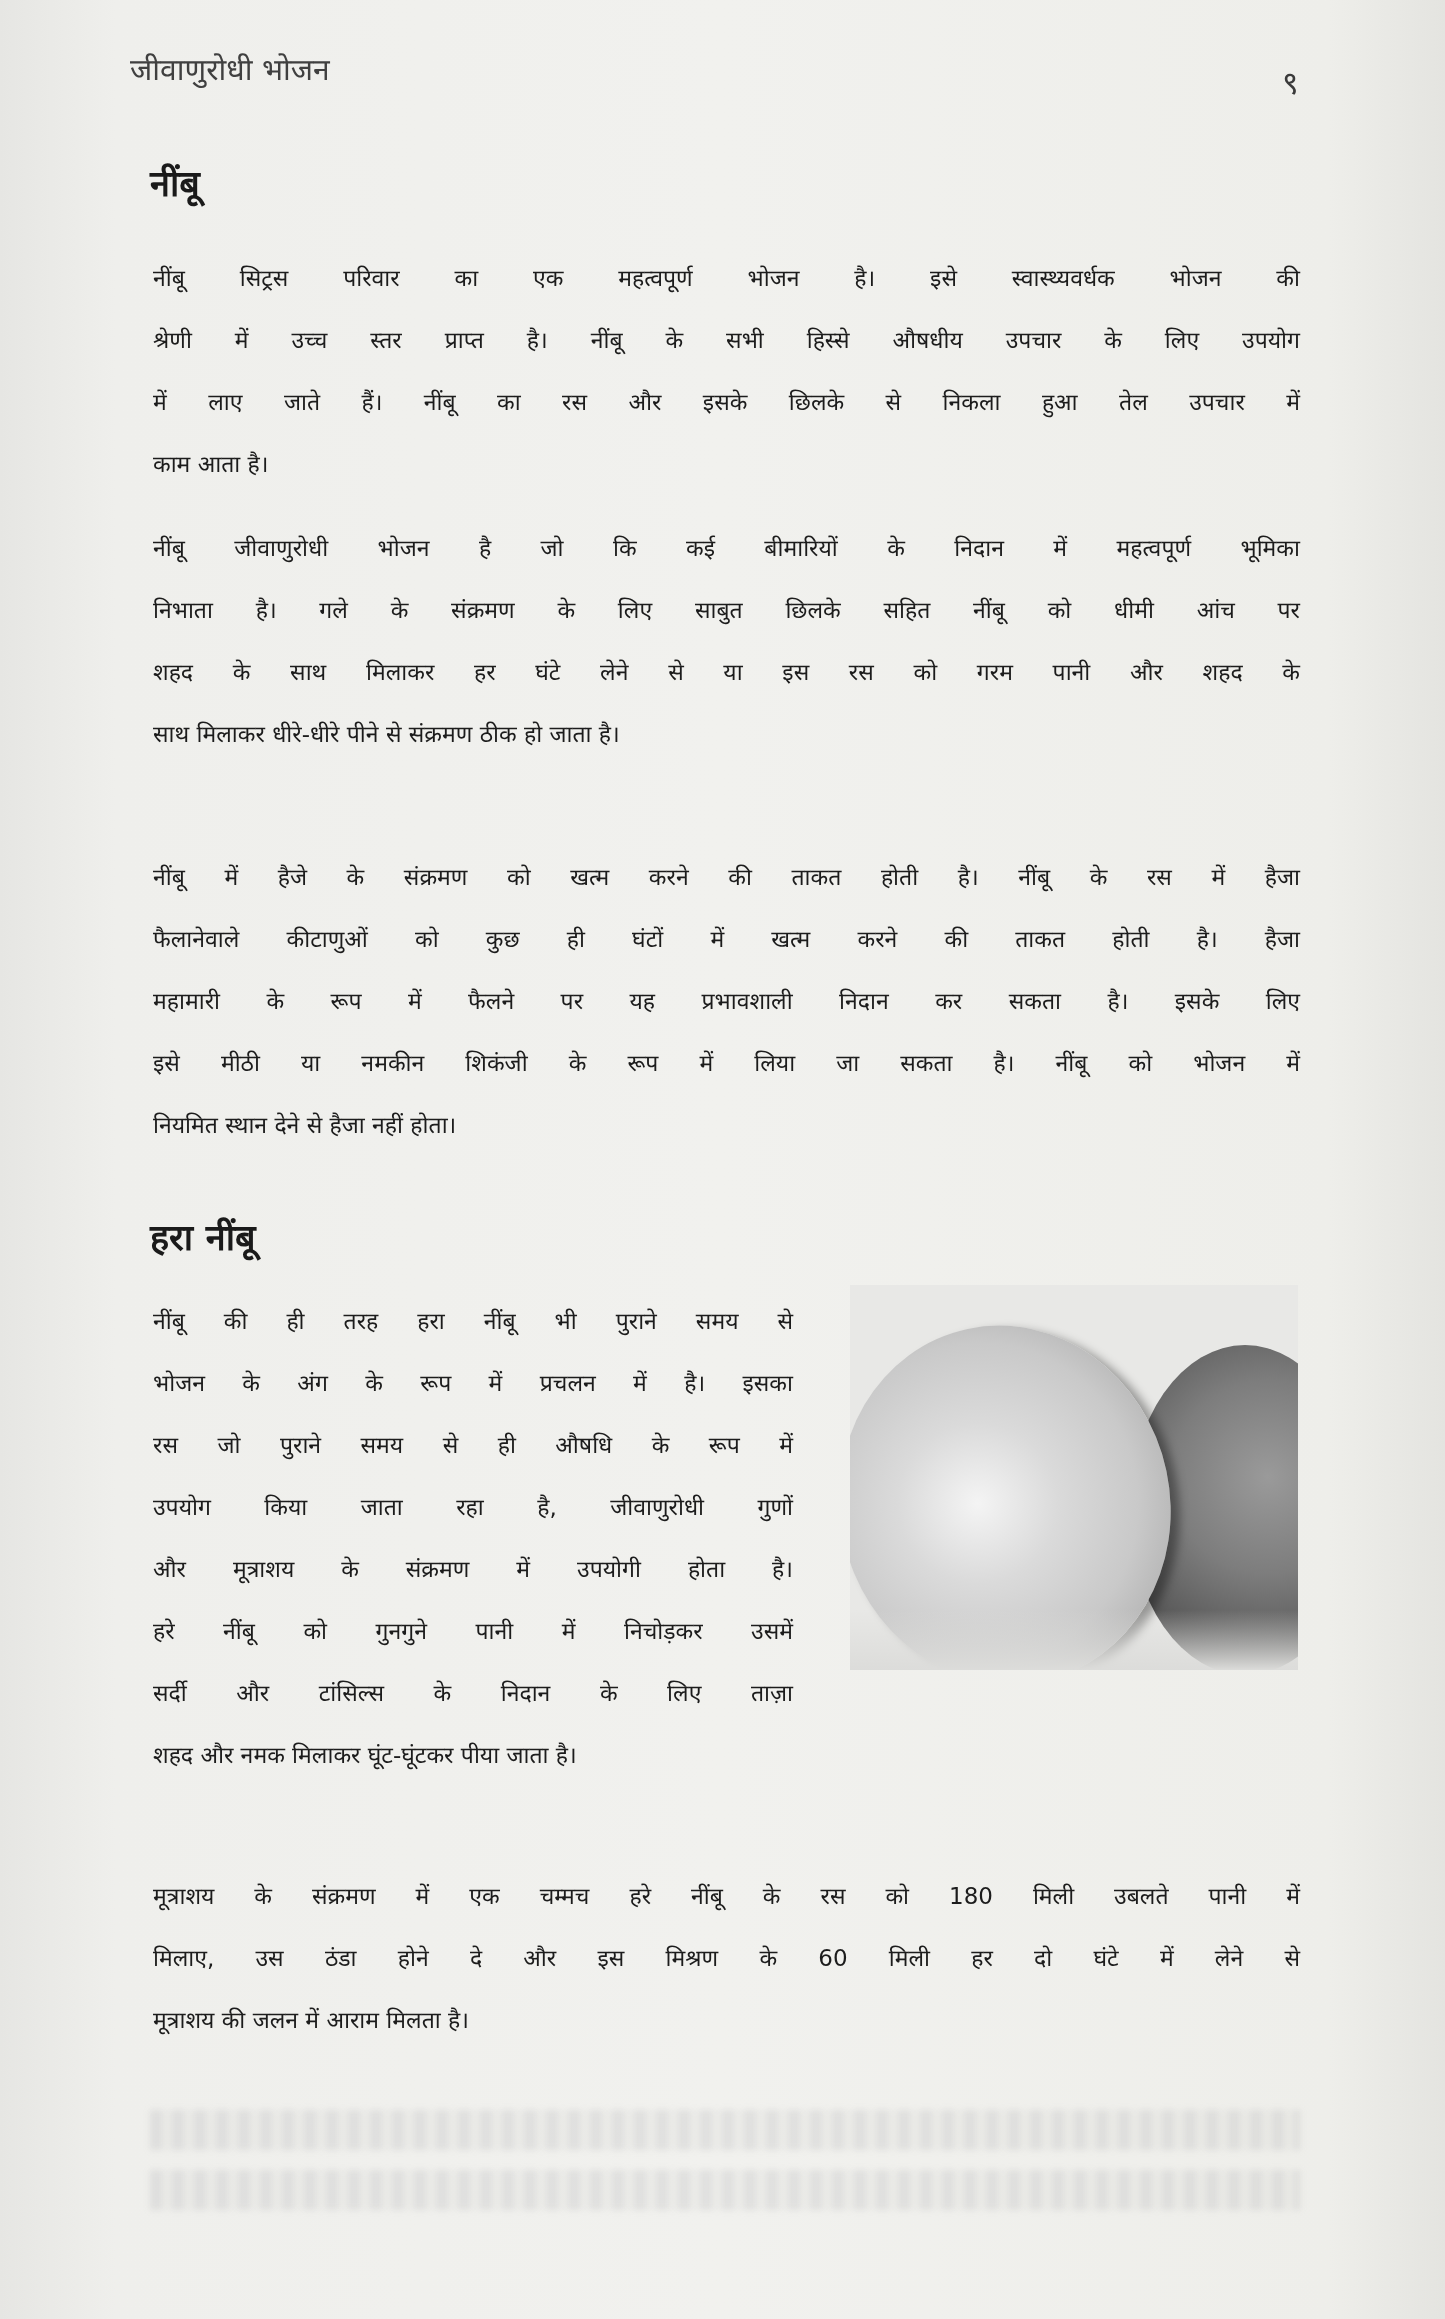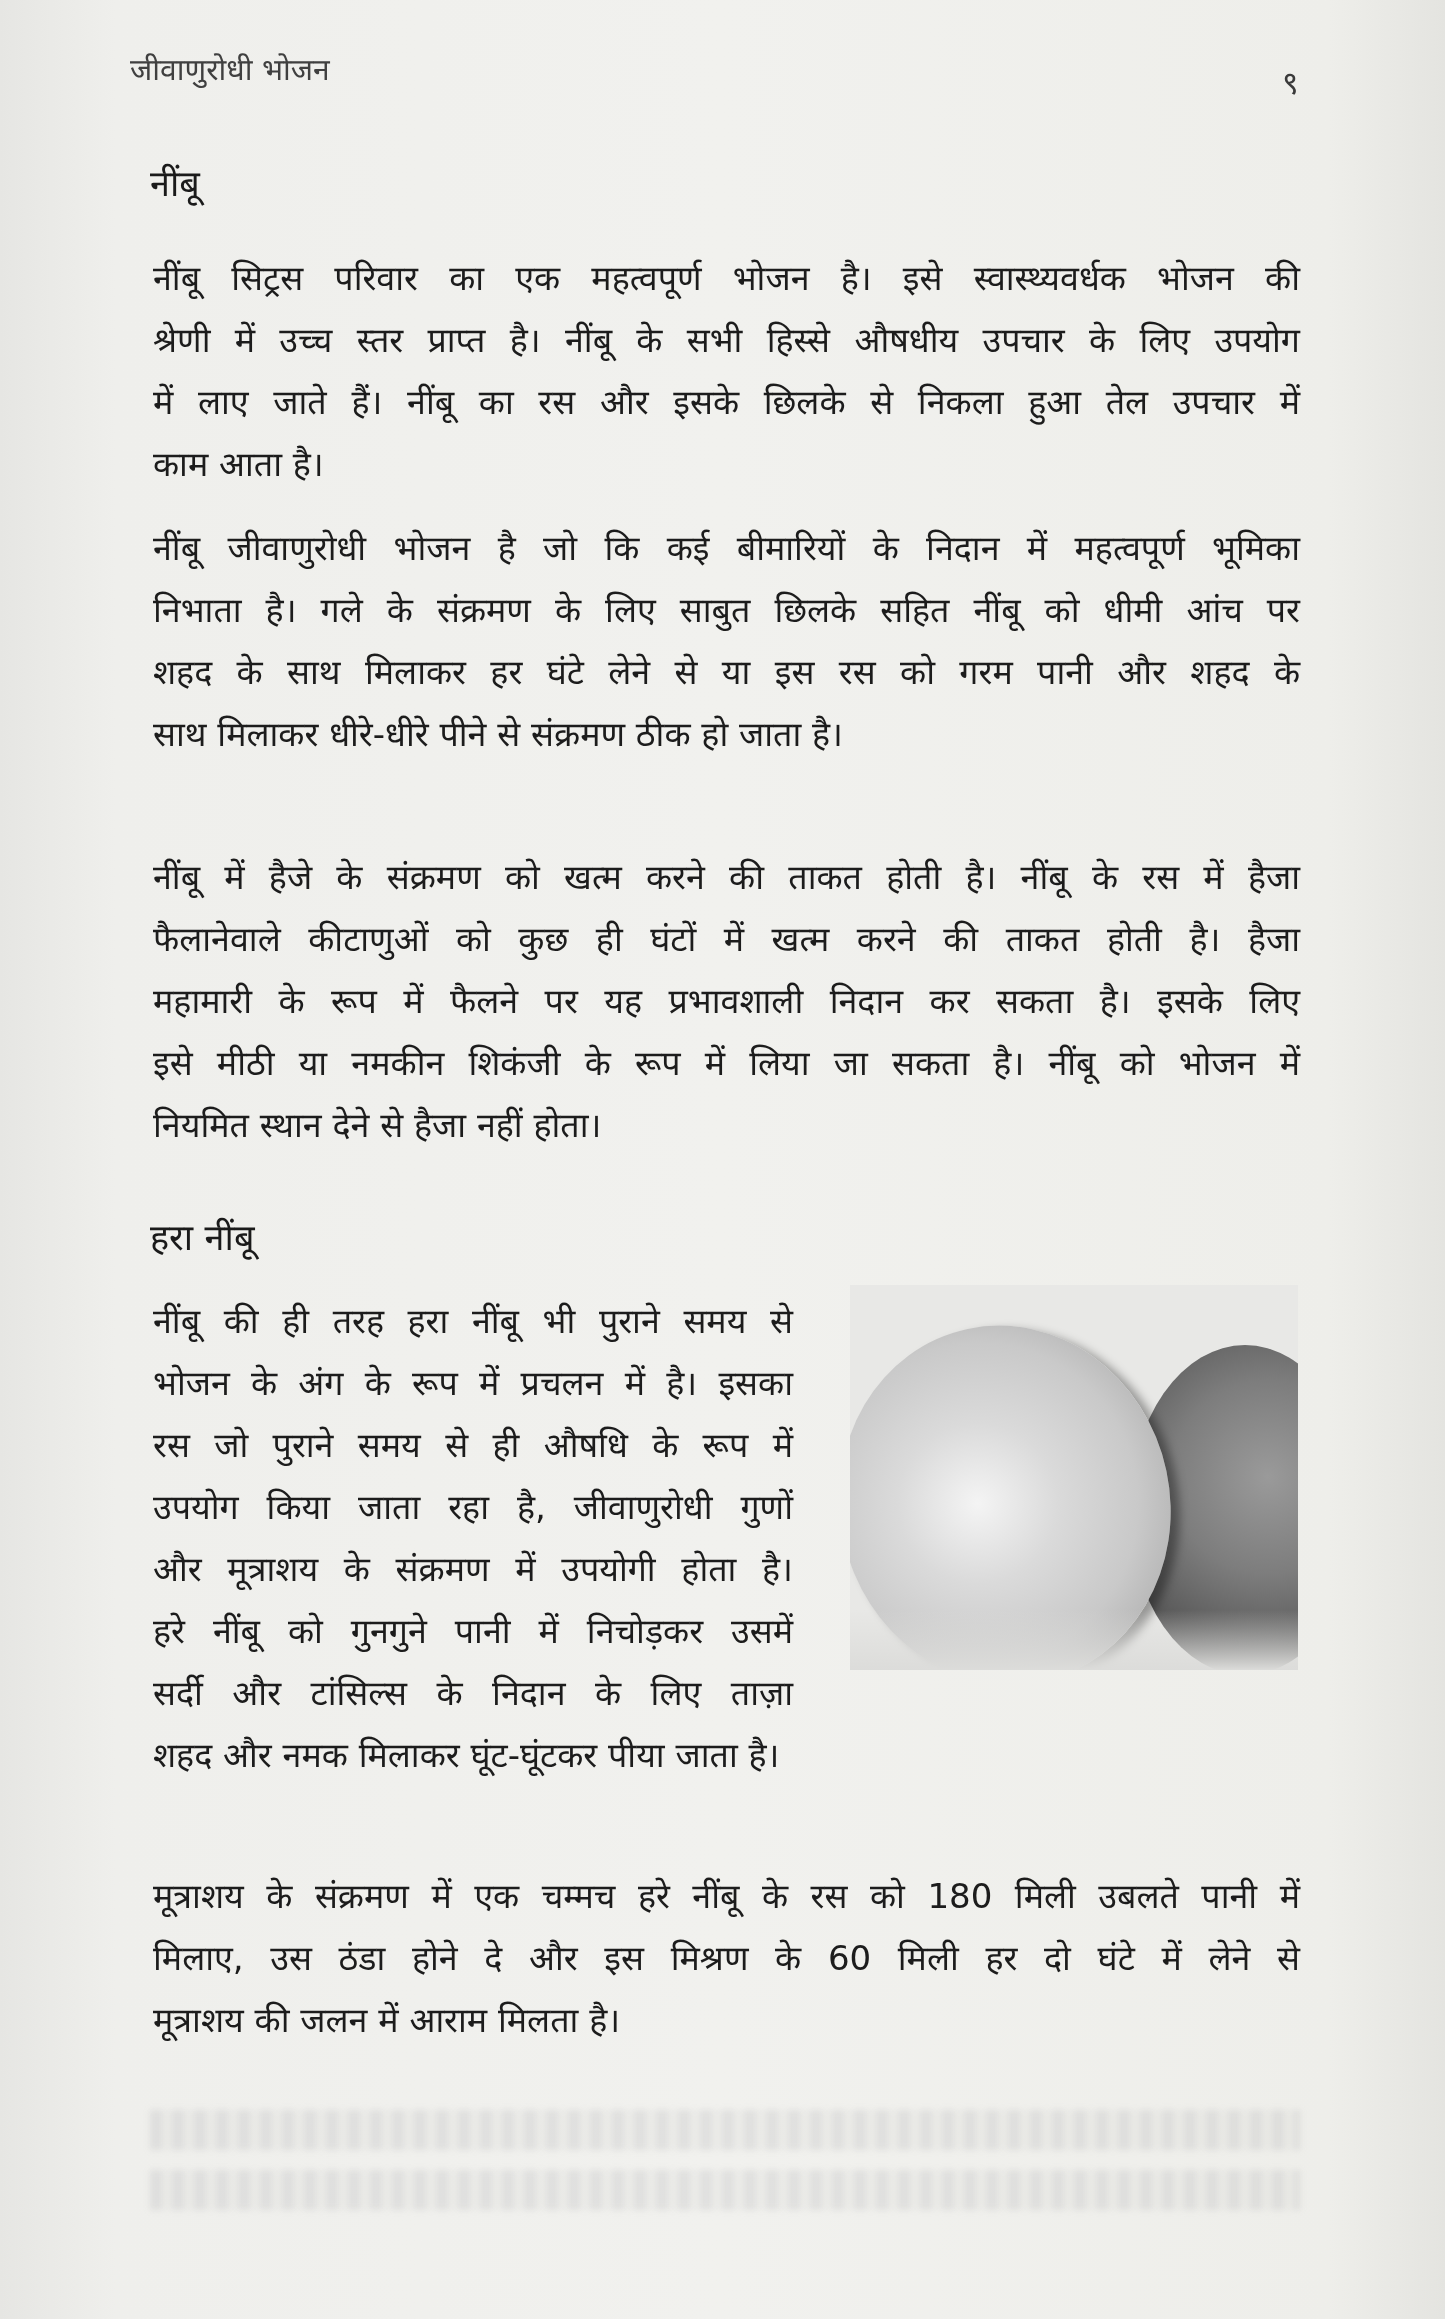--- a/index.html
+++ b/index.html
@@ -3,25 +3,25 @@
 <meta charset="utf-8">
 <style>
   html, body { margin:0; padding:0; }
   body {
     width:1445px; height:2319px; position:relative; overflow:hidden;
     background: linear-gradient(90deg, #e6e6e3 0%, #efefec 8%, #f1f1ee 50%, #eeeeea 92%, #e4e4e0 100%);
     font-family: "DejaVu Sans", sans-serif; color:#1c1c1c;
   }
   .running-head { position:absolute; left:130px; top:48px; font-size:30px; color:#404040;text-align:center; }
   .page-number { position:absolute; left:1282px; top:60px; font-size:32px; color:#3a3a3a; }
-  .heading { position:absolute; left:150px; font-size:36px; font-weight:normal; color:#1a1a1a; }
+  .heading { position:absolute; left:150px; font-size:36px; font-weight:bold; color:#1a1a1a; }
   .para { position:absolute; left:153px; width:1147px; }
   .para.narrow { width:640px; }
   .line {
-    display:block; height:62px; line-height:62px; font-size:34px;
+    display:block; height:62px; line-height:62px; font-size:23px;
     text-align:justify; text-align-last:justify; white-space:nowrap; overflow:visible;
   }
   .line.last { text-align-last:left; }
   .photo {
     position:absolute; left:850px; top:1285px; width:448px; height:385px;
     background:#e8e8e6; overflow:hidden;
   }
   .half-lemon {
     position:absolute; left:-10px; top:40px; width:330px; height:360px; border-radius:50%;
     background: radial-gradient(circle at 42% 48%, #f4f4f4 0%, #dadada 30%, #c9c9c9 60%, #b2b2b2 80%, #6e6e6e 95%);

